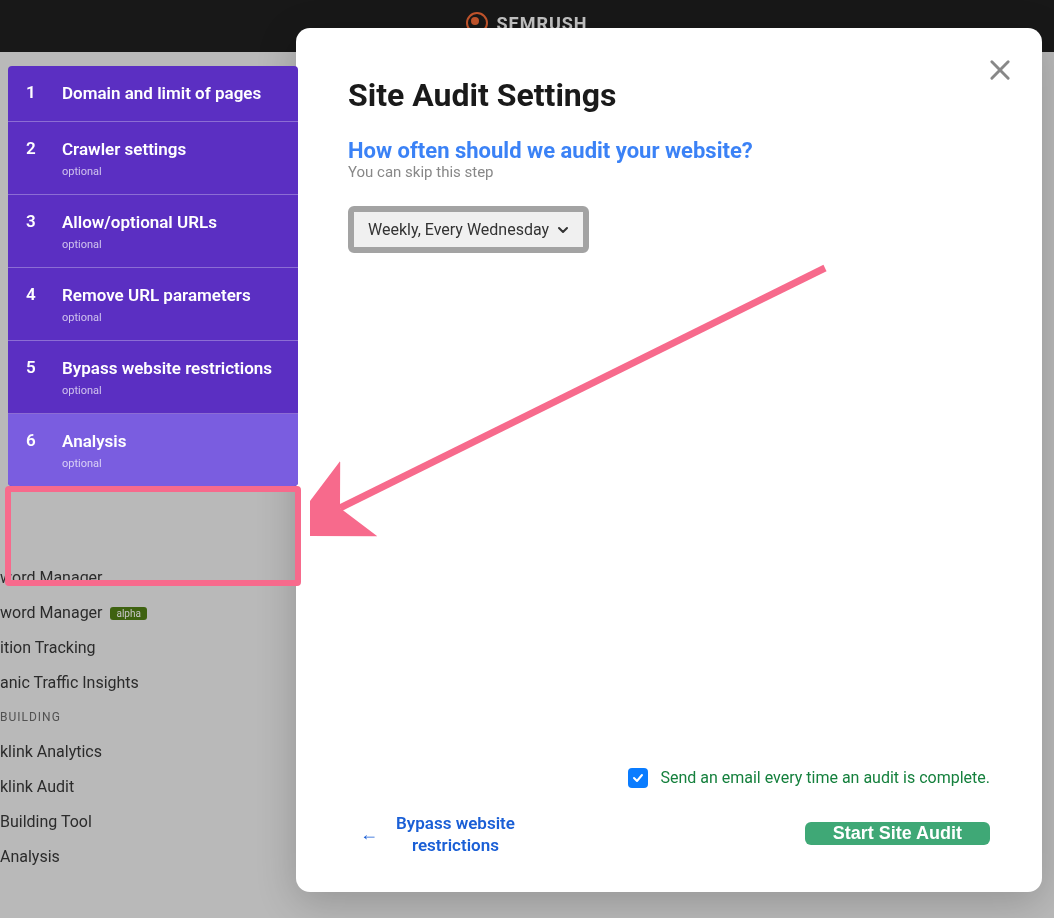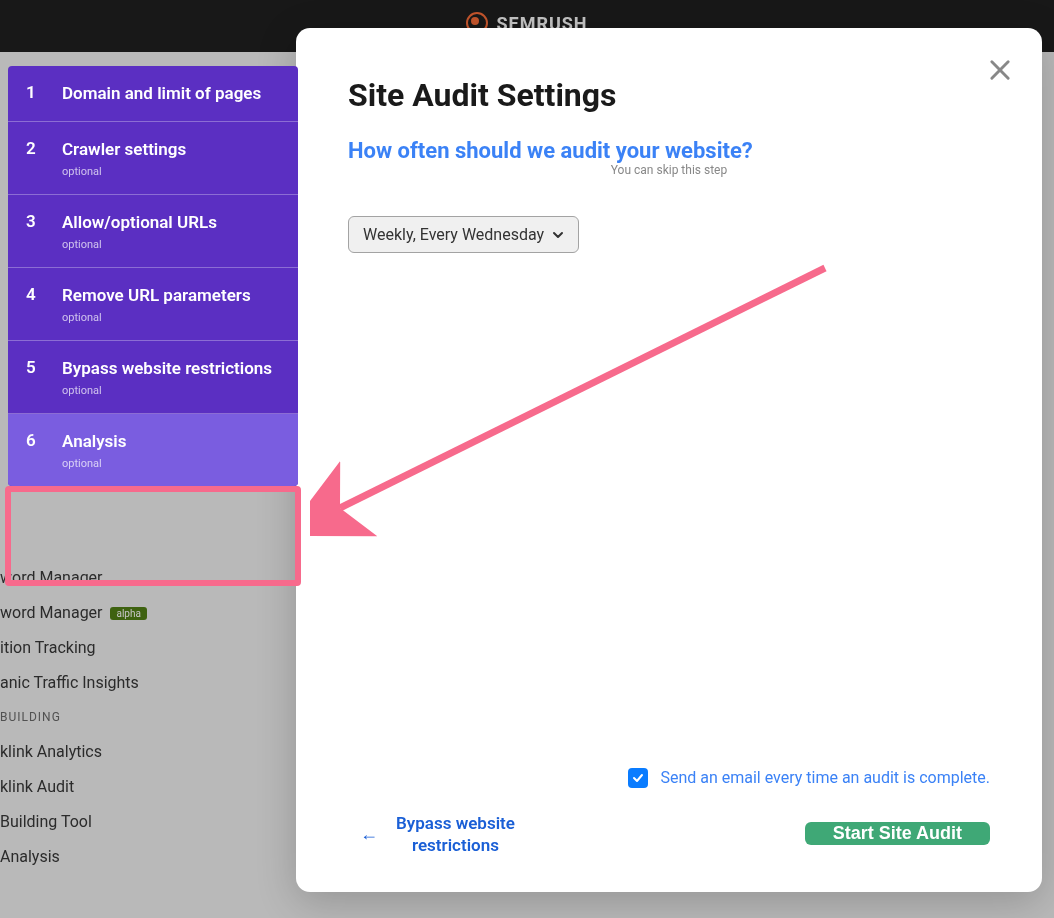--- a/index.html
+++ b/index.html
@@ -99,31 +99,30 @@
       font-weight: 700;
       color: #1a1a1a;
       margin-bottom: 24px;
     }
     .modal-subtitle {
       font-size: 22px;
       font-weight: 700;
       color: #3b82f6;
     }
     .modal-hint {
-      font-size: 12px;
+      font-size: 15px;
       color: #888;
-      margin-bottom: 39px;
-      text-align: center;
+      margin-bottom: 25px;
     }
     .dropdown {
       display: inline-flex;
       align-items: center;
       gap: 8px;
       background: #f0f0f0;
-      border: 1px solid #a3a3a3;
+      border: 6px solid #a3a3a3;
       border-radius: 6px;
       padding: 8px 14px;
       font-size: 16px;
       color: #333;
       cursor: pointer;
       width: fit-content;
     }
     .chevron-down {
       width: 12px; height: 12px;
     }
@@ -131,21 +130,21 @@
     .modal-footer {
       margin-top: auto;
     }
     .checkbox-row {
       display: flex;
       align-items: center;
       justify-content: flex-end;
       gap: 12px;
       margin-bottom: 24px;
       font-size: 16px;
-      color: #3b82f6;
+      color: #15803d;
     }
     .checkbox {
       width: 20px; height: 20px;
       background: #0a7cff;
       border-radius: 4px;
       display: flex;
       align-items: center;
       justify-content: center;
       color: #fff;
     }

